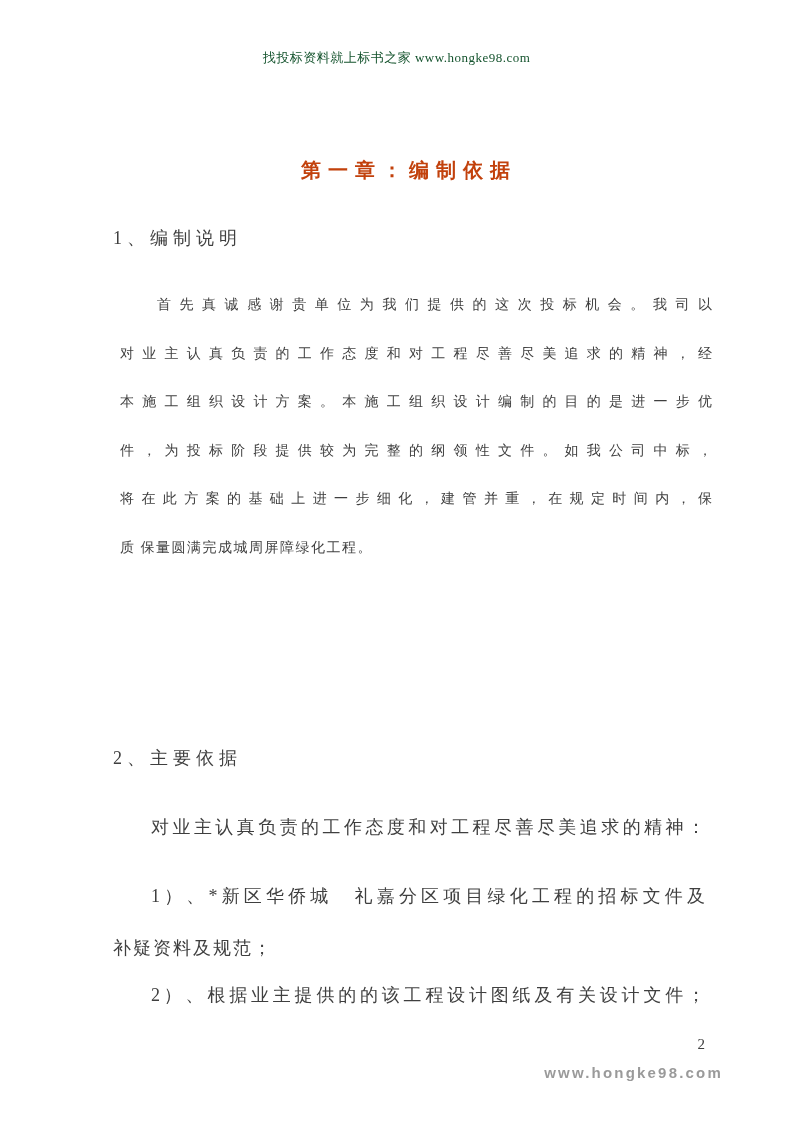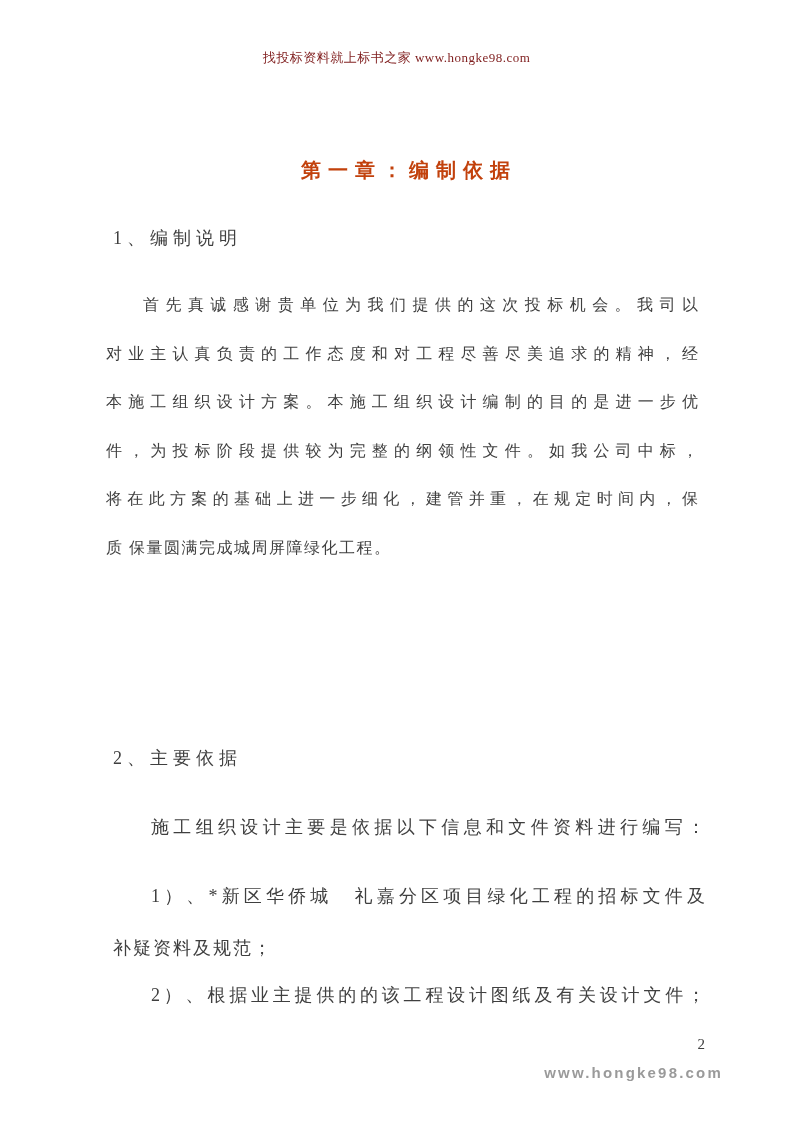--- a/index.html
+++ b/index.html
@@ -11,21 +11,21 @@
     font-family: "Liberation Serif", "DejaVu Serif", serif;
     color: #3f3f3f;
     overflow: hidden;
   }
   .top-watermark {
     position: absolute;
     top: 49px; left: 0;
     width: 100%;
     text-align: center;
     font-size: 13px;
-    color: #7f1d1d;
+    color: #14532d;
     letter-spacing: 0.5px;
   }
   .doc-title {
     position: absolute;
     top: 157px; left: 113px;
     width: 592px;
     text-align: center;
     font-size: 20px;
     letter-spacing: 7px;
     color: #c2410c;
@@ -35,23 +35,23 @@
     position: absolute;
     left: 113px;
     font-size: 18px;
     letter-spacing: 5px;
     color: #3f3f3f;
   }
   .h1 { top: 226px; }
   .h2 { top: 746px; }
   .para1 {
     position: absolute;
-    top: 281px; left: 106px;
+    top: 281px; left: 120px;
     width: 592px;
-    font-size: 16px;
+    font-size: 14px;
   }
   .para1 .line {
     line-height: 48.6px;
     text-align: justify;
     text-align-last: justify;
   }
   .para1 .line.first { text-indent: 37px; }
   .para1 .line.last { text-align-last: left; letter-spacing: 1.5px; }
   .para2 {
     position: absolute;
@@ -127,21 +127,21 @@
     <div class="line first">首先真诚感谢贵单位为我们提供的这次投标机会。我司以</div>
     <div class="line">对业主认真负责的工作态度和对工程尽善尽美追求的精神，经</div>
     <div class="line">本施工组织设计方案。本施工组织设计编制的目的是进一步优</div>
     <div class="line">件，为投标阶段提供较为完整的纲领性文件。如我公司中标，</div>
     <div class="line">将在此方案的基础上进一步细化，建管并重，在规定时间内，保</div>
     <div class="line last">质 保量圆满完成城周屏障绿化工程。</div>
   </div>
 
   <div class="section-heading h2">2、主要依据</div>
 
-  <div class="para2">施工组织设计主要是依据以下信息和文件资料进行编写：</div>
+  <div class="para2">对业主认真负责的工作态度和对工程尽善尽美追求的精神：</div>
 
   <div class="item1">
     <div class="iline justified">1）、*新区华侨城　礼嘉分区项目绿化工程的招标文件及</div>
     <div class="iline plain">补疑资料及规范；</div>
   </div>
 
   <div class="item2">2）、根据业主提供的的该工程设计图纸及有关设计文件；</div>
 
   <div class="page-number">2</div>
 

